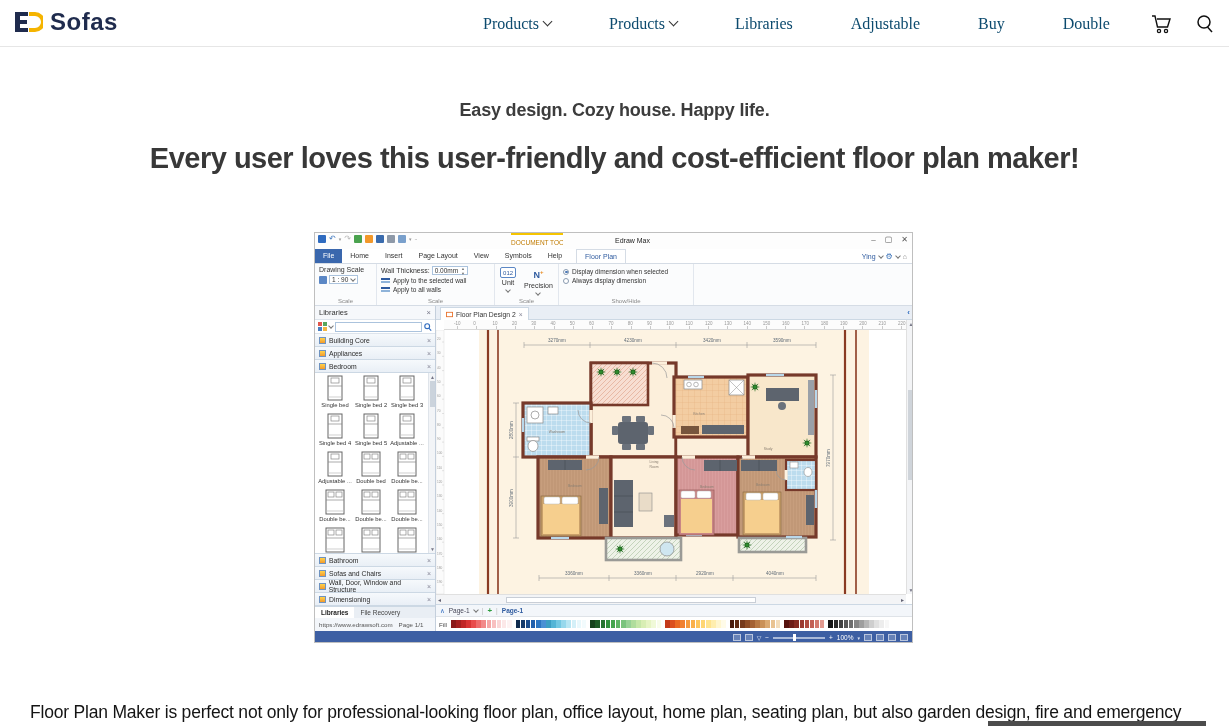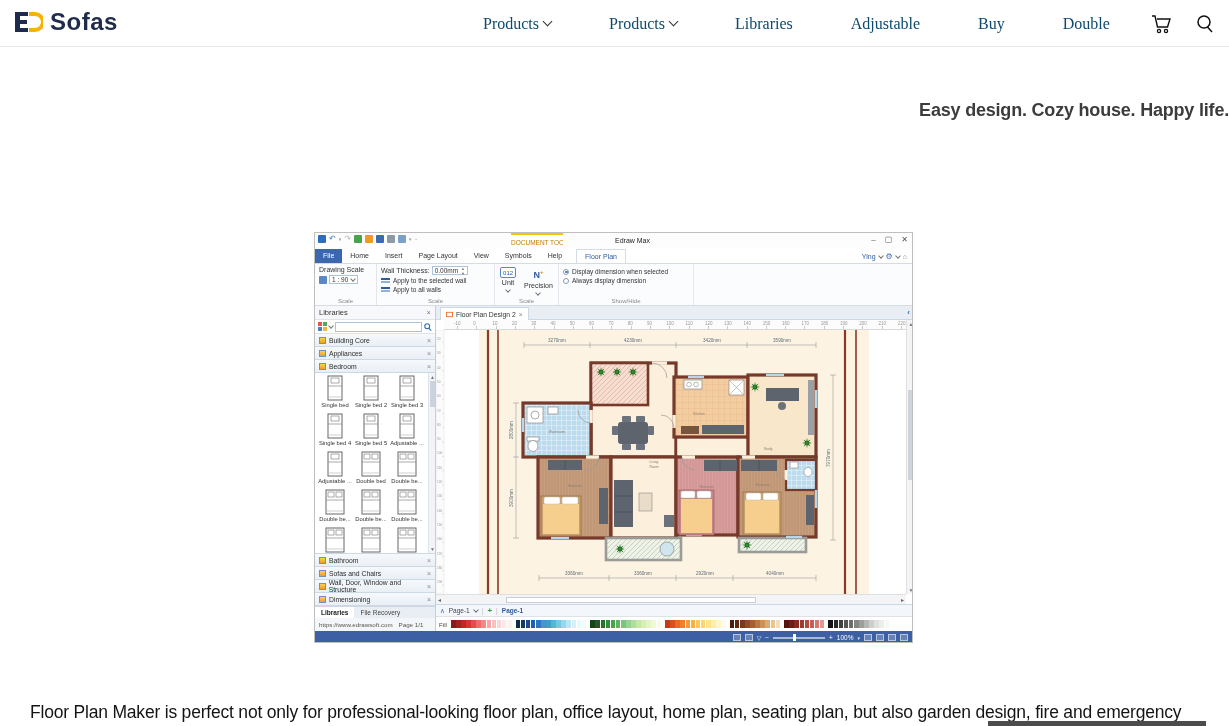--- a/index.html
+++ b/index.html
@@ -13,21 +13,21 @@
   .logo { position:absolute; left:13px; top:8px; display:flex; align-items:center; gap:7px; }
   .logo-text { font-size:24px; font-weight:bold; color:#1f2b4d; letter-spacing:.5px; }
   .nav { position:absolute; left:483px; top:0; height:47px; display:flex; align-items:center; gap:58px;
          font-family:"Liberation Serif", serif; font-size:16px; color:#0c4a6e; }
   .nav-item { display:flex; align-items:center; gap:5px; cursor:pointer; white-space:nowrap; }
   .chev { width:7px; height:7px; border-right:1.5px solid #333; border-bottom:1.5px solid #333;
           transform:rotate(45deg); margin-top:-4px; }
   .hdr-icons { position:absolute; right:14px; top:0; height:47px; display:flex; align-items:center; gap:22px; }
 
   
-  .hero-sub { position:absolute; left:0; top:100px; width:1229px; text-align:right;
+  .hero-sub { position:absolute; left:0; top:100px; width:1229px; text-align:center;
               font-size:18px; font-weight:bold; color:#3c3c3c; letter-spacing:-.2px; }
   .hero-title { position:absolute; left:0; top:142px; width:1229px; text-align:center;
                 font-size:29px; font-weight:bold; color:#383838; letter-spacing:-.5px; }
 
   
   .body-text { position:absolute; left:30px; top:702px; width:1185px; font-size:17.5px; color:#141414;
                letter-spacing:-.2px; }
   .sliver { position:absolute; left:988px; top:721px; width:218px; height:9px; background:#4c4c4c; }
 
   
@@ -174,20 +174,21 @@
         <circle cx="15" cy="17" r="1.6" fill="none" stroke="#111" stroke-width="1.3"></circle>
       </svg>
       <svg width="20" height="20" viewBox="0 0 20 20">
         <circle cx="9" cy="8" r="6" fill="none" stroke="#111" stroke-width="1.5"></circle>
         <line x1="12.5" y1="13" x2="17" y2="18" stroke="#111" stroke-width="1.5"></line>
       </svg>
     </div>
   </div>
 
   <div class="hero-sub">Easy design. Cozy house. Happy life.</div>
+  <div class="hero-title">Every user loves this user-friendly and cost-efficient floor plan maker!</div>
 
   <div class="app">
 
     <div class="titlebar">
       <div class="qat" id="qat">
           <span class="qbox" style="background: rgb(47, 107, 191);"></span>
           <i style="color: rgb(74, 127, 193);">↶</i>
           <i style="color: rgb(153, 153, 153); font-size: 5px;">▾</i>
           <i style="color: rgb(185, 185, 185);">↷</i>
           <span class="qbox" style="background: rgb(74, 162, 78);"></span>

